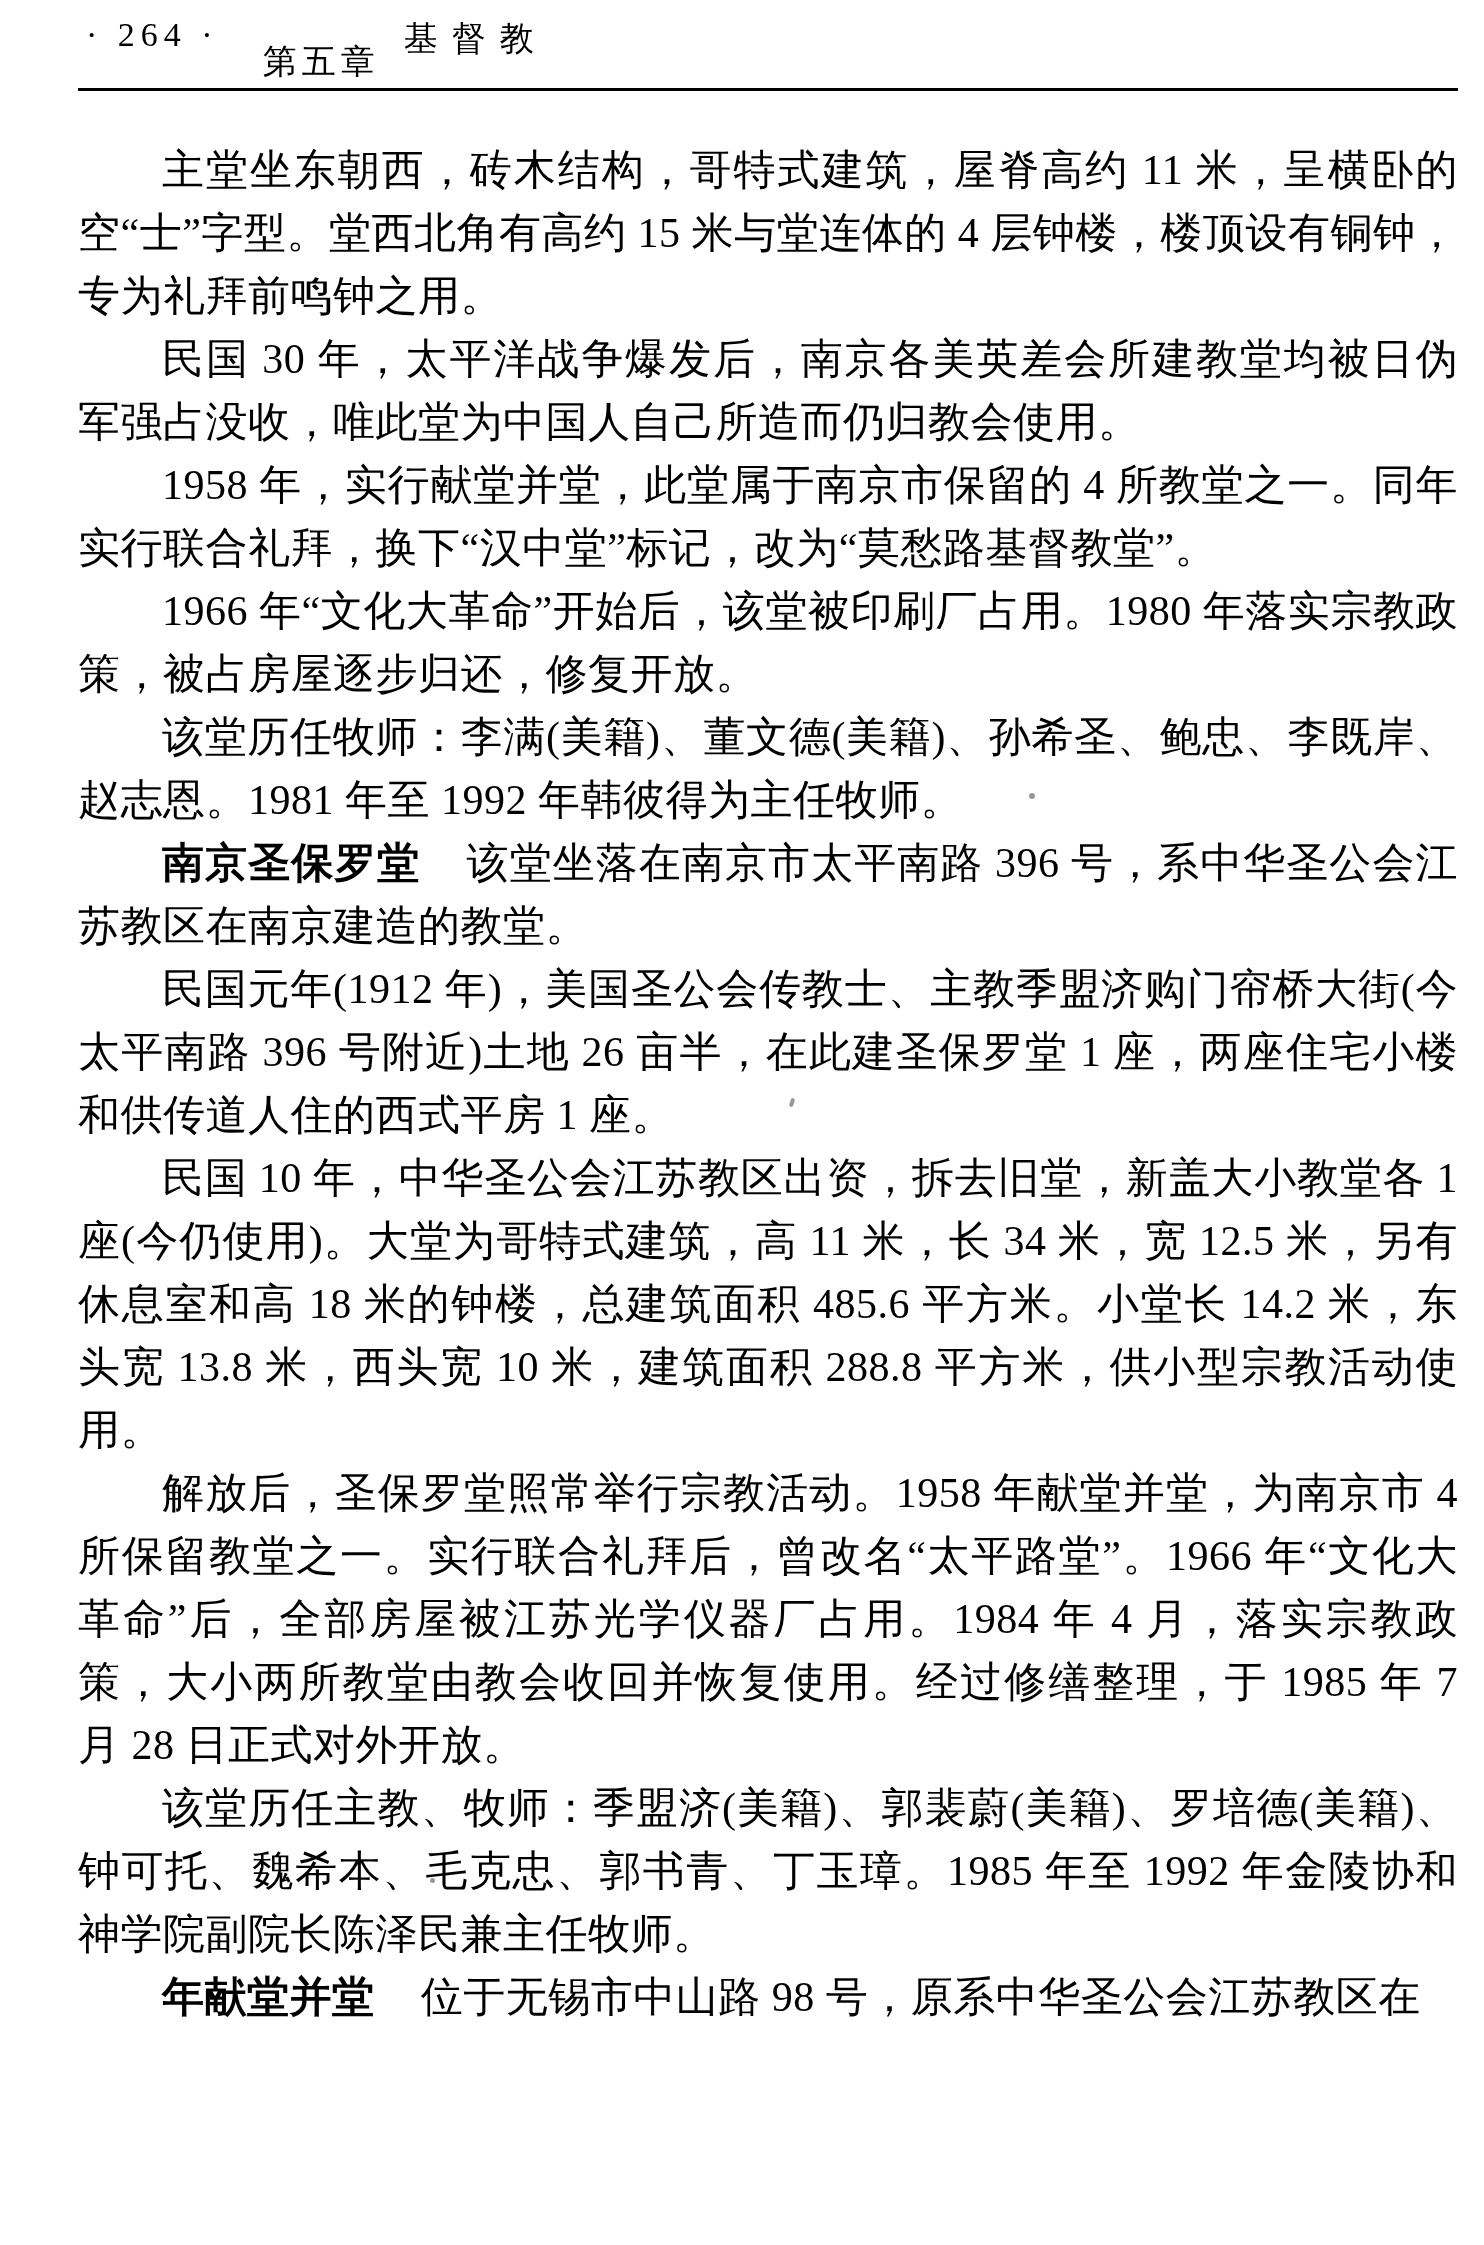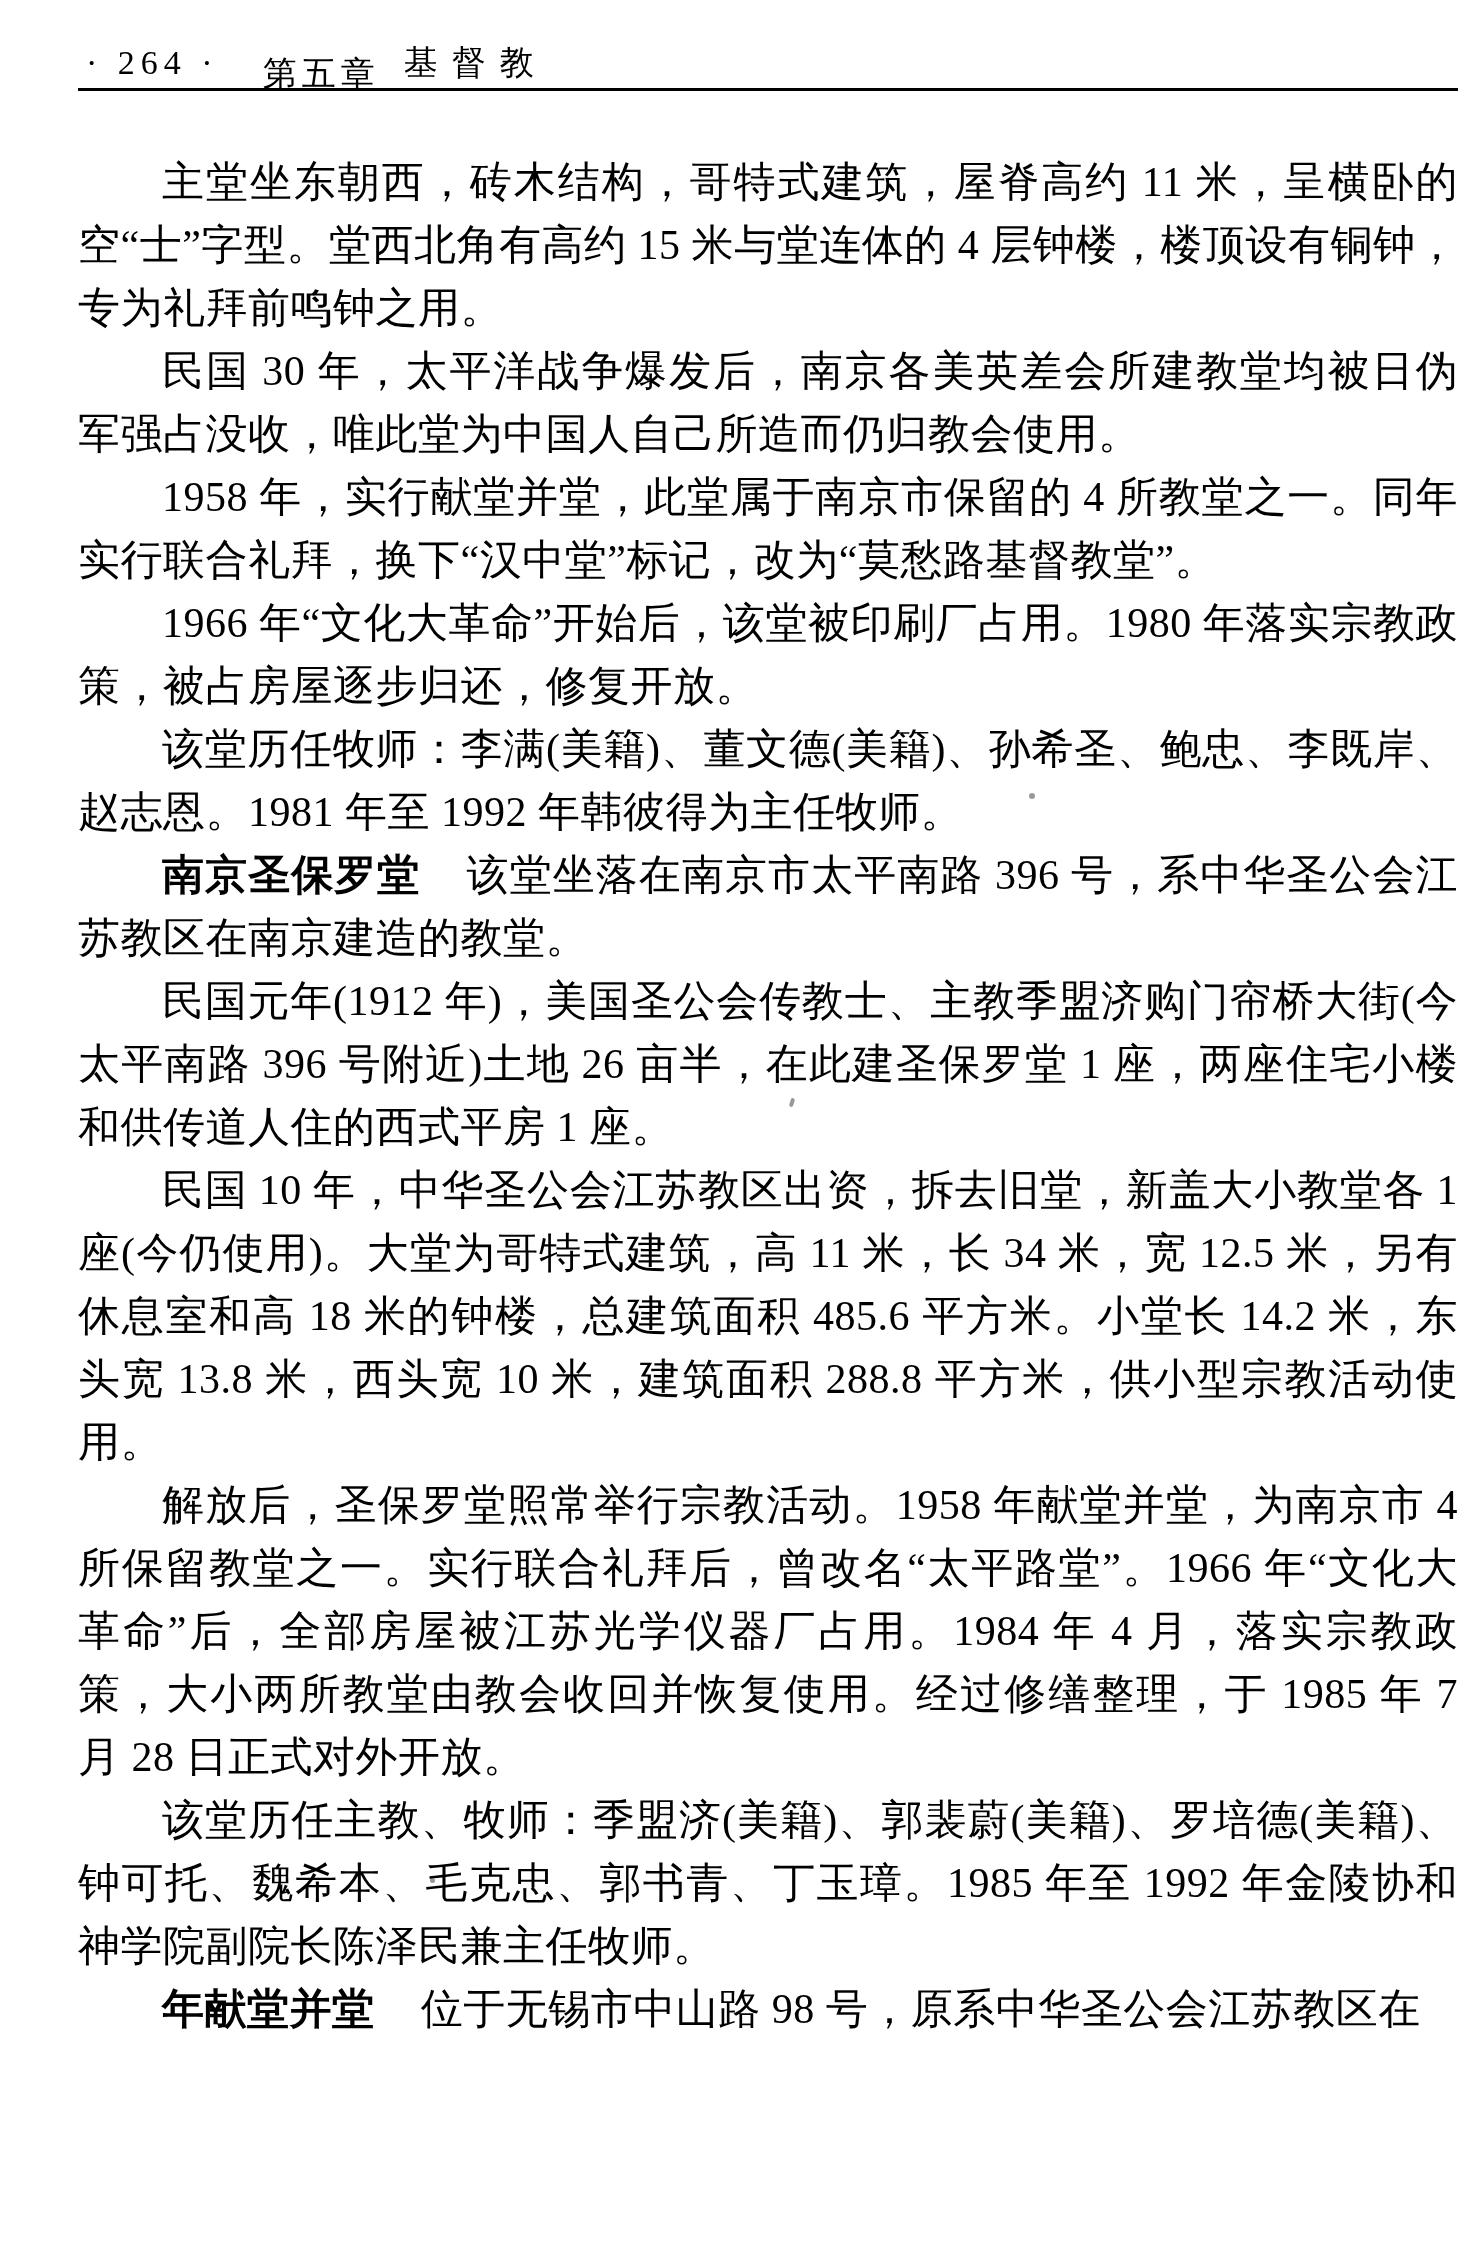--- a/index.html
+++ b/index.html
@@ -3,23 +3,23 @@
 <meta charset="utf-8">
 <style>
   html, body { margin: 0; padding: 0; }
   body {
     width: 1484px; height: 2245px;
     background: #ffffff; color: #000000;
     font-family: "Liberation Serif", serif;
     position: relative; overflow: hidden;
   }
   .page-header {
-    padding: 28px 0 0 86px;
+    padding: 16px 0 0 86px;
     font-size: 34px;
-    display: flex; align-items: center;
+    display: flex; align-items: flex-start;
     white-space: nowrap;
   }
   .page-num { letter-spacing: 6px; }
   .chapter-no { font-weight: normal; margin-left: 44px; letter-spacing: 5px; margin-top: 23px; }
   .chapter-name { font-weight: normal; margin-left: 24px; letter-spacing: 14px; }
   .rule {
     position: absolute; left: 78px; right: 26px; top: 88px;
     height: 3px; background: #000;
   }
   .page-body {

